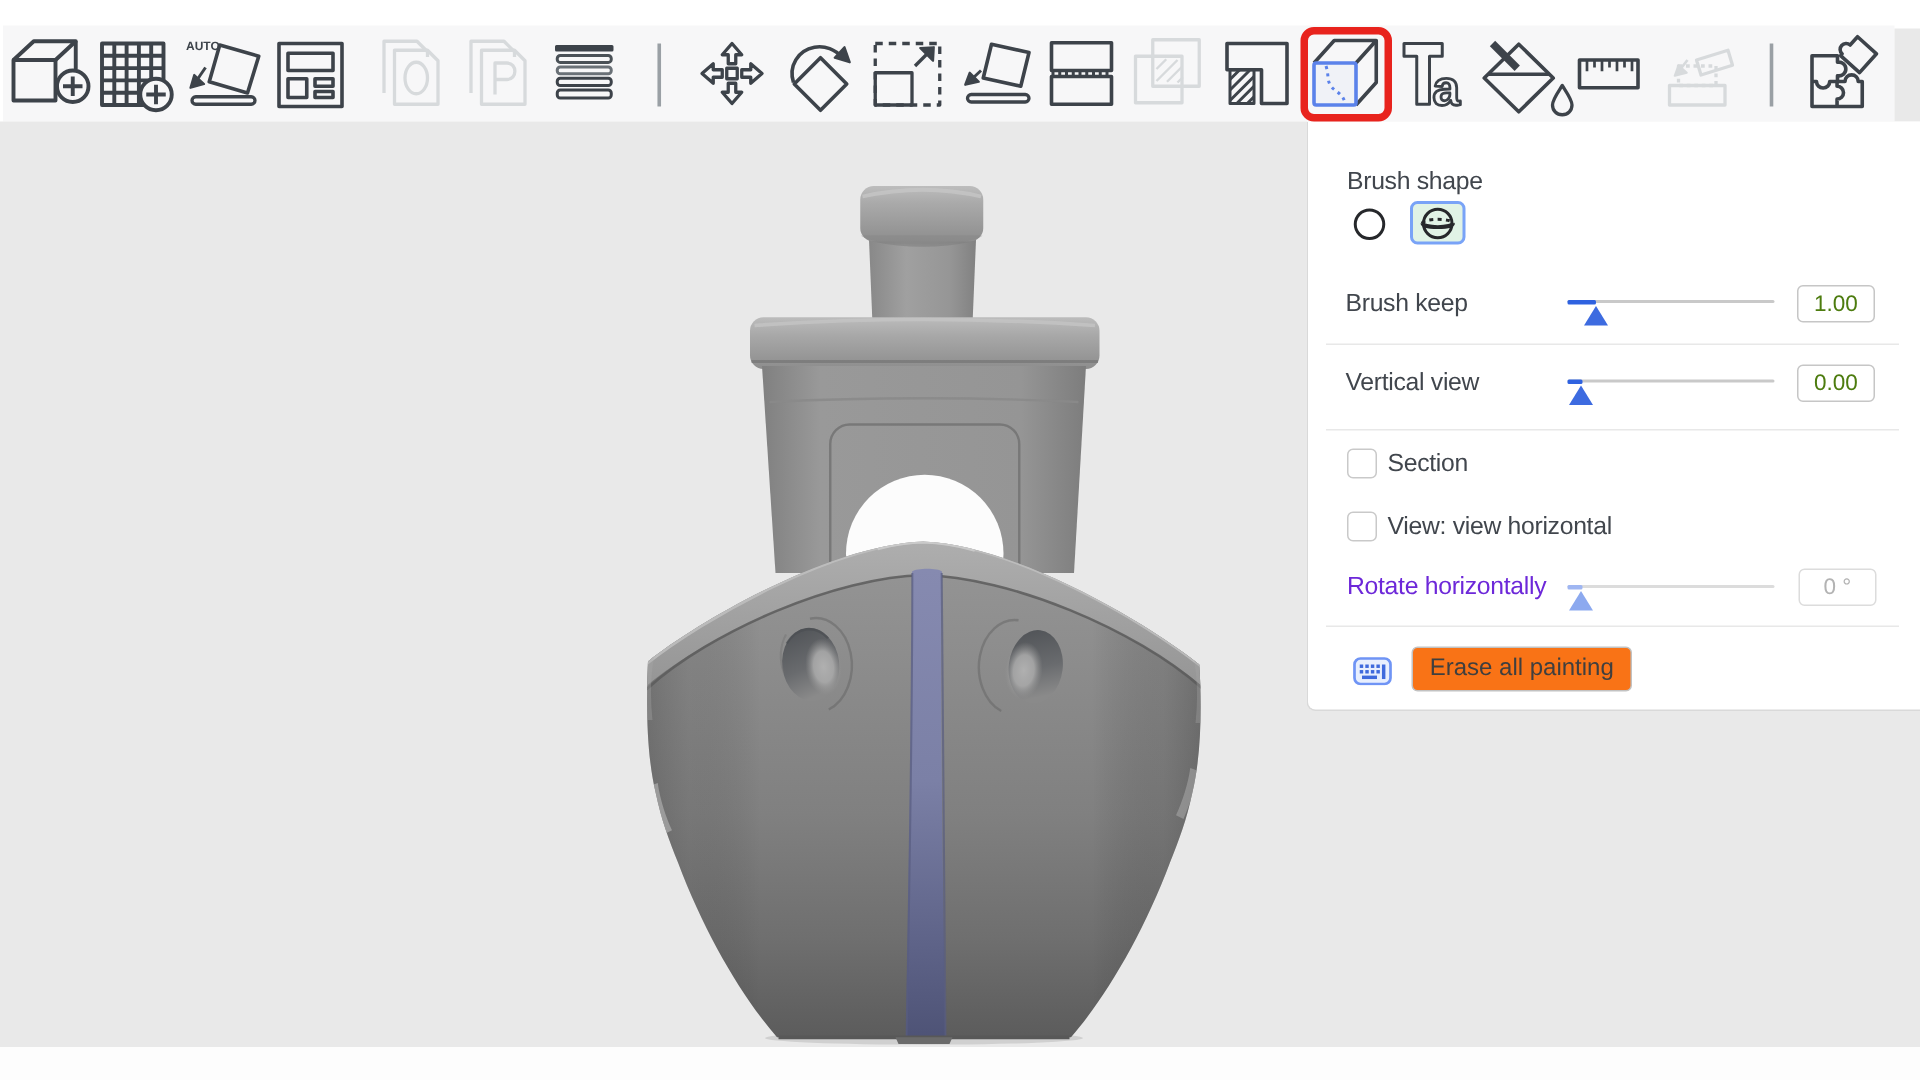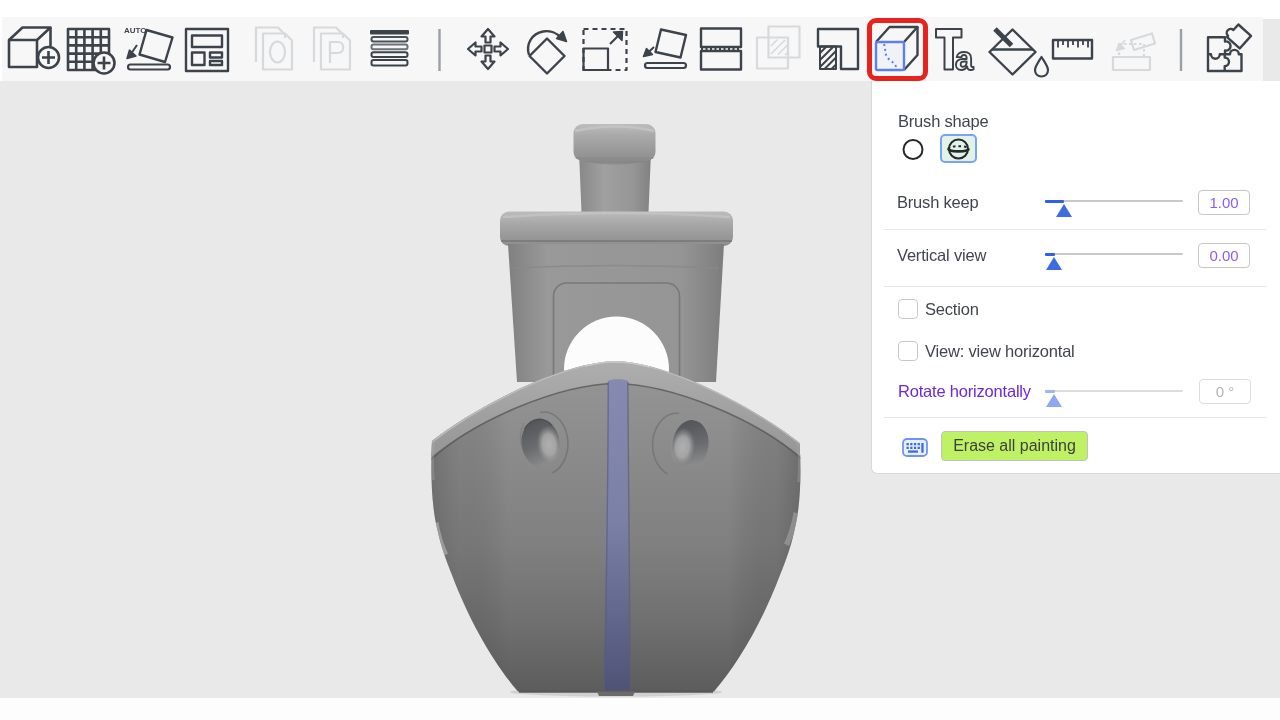--- a/index.html
+++ b/index.html
@@ -9,30 +9,30 @@
   #toolbar{left:2px;top:17px;width:1261px;height:64px;background:#f7f7f8;}
   #canvas{left:0;top:81px;width:1280px;height:617px;background:#e9e9e9;}
   #tr-gray{left:1263px;top:19px;width:17px;height:62px;background:#e9e9e9;}
   #bottomstrip{left:0;top:698px;width:1280px;height:22px;background:#fdfdfd;}
   #panel{left:871px;top:81px;width:409px;height:393px;background:#ffffff;
          border-left:1px solid #d9d9d9;border-bottom:1px solid #d9d9d9;
          border-bottom-left-radius:6px;box-sizing:border-box;}
   .plabel{position:absolute;font-size:16.5px;color:#41464d;white-space:nowrap;letter-spacing:-0.2px;}
   .divider{position:absolute;left:884px;width:382px;height:1px;background:#e8e8e8;}
   .valbox{position:absolute;width:52px;height:25px;border:1px solid #c6c6c6;border-radius:4px;
-          box-sizing:border-box;text-align:center;font-size:15px;color:#8b5cf6;line-height:23px;background:#fff;}
+          box-sizing:border-box;text-align:center;font-size:15px;color:#4d7c0f;line-height:23px;background:#fff;}
   .track{position:absolute;left:1045px;width:138px;height:2px;background:#c9c9c9;border-radius:1px;}
   .fill{position:absolute;left:1045px;height:3px;background:#2f62e0;border-radius:1px;}
   .thumb{position:absolute;width:0;height:0;border-left:8px solid transparent;border-right:8px solid transparent;
          border-bottom:13px solid #3d6be0;}
   .checkbox{position:absolute;left:898px;width:20px;height:20px;border:1px solid #c9c9c9;border-radius:4px;
             box-sizing:border-box;background:#fff;}
   #redbox{left:867px;top:18px;width:61px;height:63px;border:5px solid #e8231d;border-radius:9px;box-sizing:border-box;}
   #erasebtn{left:941px;top:431px;width:147px;height:30px;border:1px solid #c2c2c2;border-radius:4px;
-            box-sizing:border-box;background:#bef264;text-align:center;font-size:16px;color:#3f3f3f;line-height:28px;}
+            box-sizing:border-box;background:#f97316;text-align:center;font-size:16px;color:#3f3f3f;line-height:28px;}
 </style>
 </head>
 <body>
 <div class="abs" id="toolbar"></div>
 <div class="abs" id="tr-gray"></div>
 <div class="abs" id="canvas"></div>
 <div class="abs" id="bottomstrip"></div>
 
 <svg class="abs" id="boat" style="left:380px;top:95px" width="460" height="603" viewBox="380 95 460 603">
 <defs>

